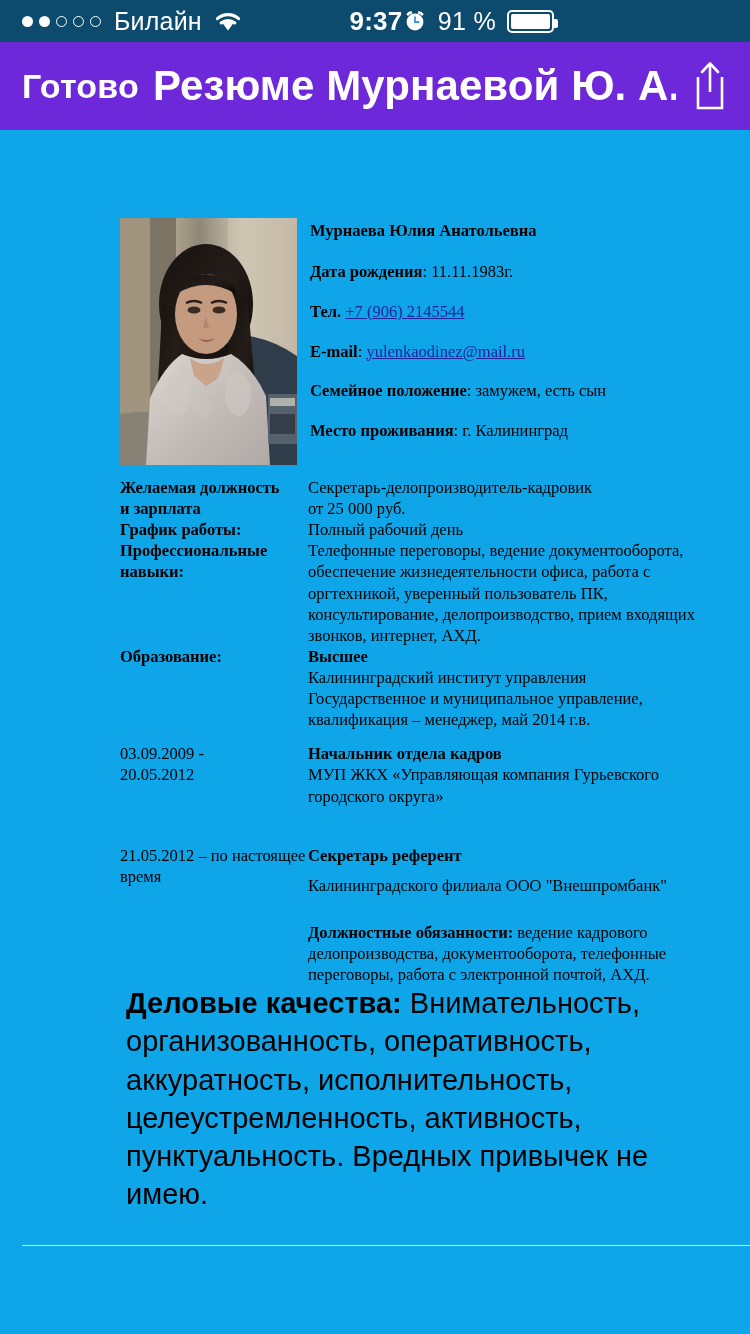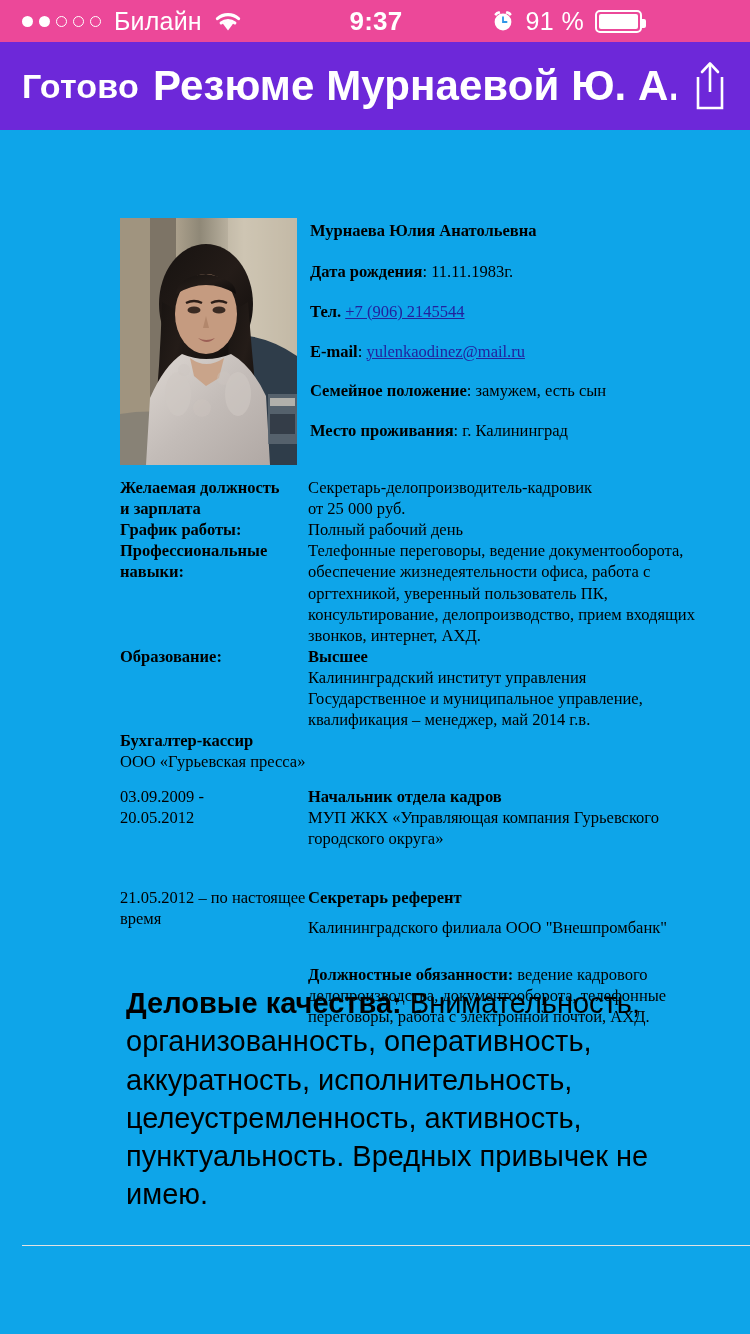--- a/index.html
+++ b/index.html
@@ -14,40 +14,40 @@
     overflow: hidden;
     position: relative;
   }
 
   
   .statusbar {
     position: absolute;
     top: 0; left: 0;
     width: 750px;
     height: 42px;
-    background: #ec4899;
+    background: #0c4a6e;
     display: flex;
     align-items: center;
     color: #ffffff;
   }
   .sb-left {
     display: flex;
     align-items: center;
     padding-left: 22px;
     flex: 1 1 0;
   }
   .sb-center {
     flex: 0 0 auto;
     display: flex;
     justify-content: center;
   }
   .sb-right {
     display: flex;
     align-items: center;
-    justify-content: center;
+    justify-content: flex-start;
     padding-right: 20px;
     flex: 1 1 0;
   }
   .dots {
     display: flex;
     align-items: center;
     gap: 6px;
   }
   .dot {
     width: 11px; height: 11px;
@@ -414,24 +414,20 @@
         <div class="row">
           <div class="lcol b">Образование:</div>
           <div class="rcol">
             <div class="b">Высшее</div>
             <div>Калининградский институт управления</div>
             <div>Государственное и муниципальное управление, квалификация – менеджер, май 2014 г.в.</div>
           </div>
         </div>
 
         <div class="row">
-          <div class="rcol">
-            <div class="b">Бухгалтер-кассир</div>
-            <div>ООО «Гурьевская пресса»</div>
-          </div>
         </div>
 
         <div class="spacer-sm"></div>
 
         <div class="row">
           <div class="lcol">
             <div>03.09.2009 -</div>
             <div>20.05.2012</div>
           </div>
           <div class="rcol">

